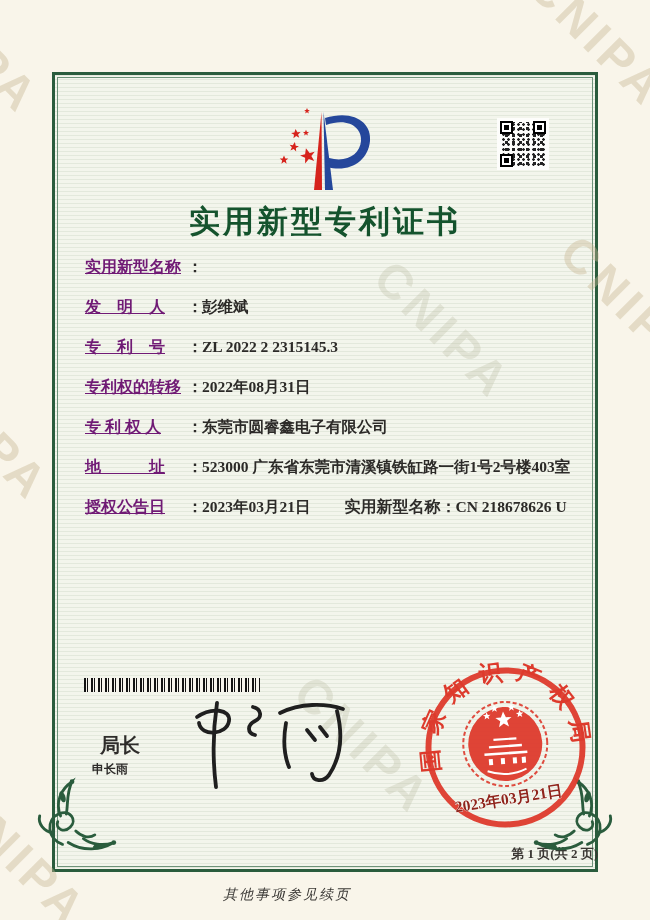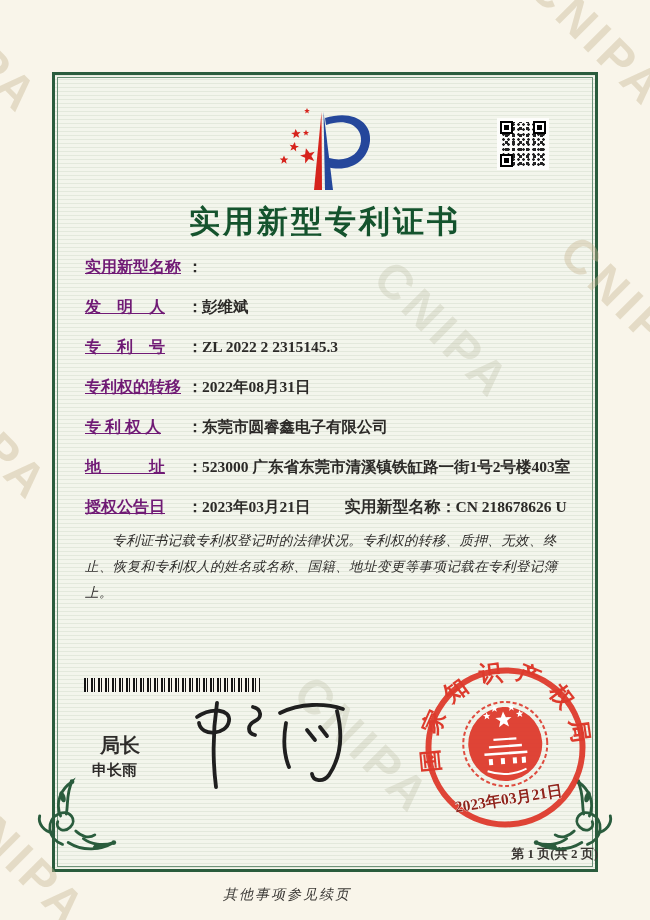--- a/index.html
+++ b/index.html
@@ -44,21 +44,21 @@
   .f-value{font-size:15.5px;white-space:nowrap;color:#2c2a28;}
   .f-label2{margin-left:34px;font-size:16px;white-space:pre;flex:none;}
   
   .paras{position:absolute;z-index:2;left:85px;top:528px;width:480px;
          font-style:italic;font-size:13.5px;line-height:26px;letter-spacing:0.4px;color:#2f2d2b;}
   .paras p{margin:0 0 5px 0;text-indent:2em;}
   
   .barcode{position:absolute;z-index:2;left:84px;top:678px;width:176px;height:14px;
      background:repeating-linear-gradient(90deg,#121212 0 2px,#f6f4ec 2px 3px,#121212 3px 4px,#f6f4ec 4px 7px,#121212 7px 9px,#f6f4ec 9px 10px,#121212 10px 11px,#f6f4ec 11px 14px);}
   .signer-title{position:absolute;z-index:2;left:100px;top:732px;font-size:20px;font-weight:600;}
-  .signer-name{position:absolute;z-index:2;left:92px;top:761px;font-size:15px;font-weight:600;}
+  .signer-name{position:absolute;z-index:2;left:92px;top:761px;font-size:12px;font-weight:600;}
   .signature{position:absolute;z-index:3;left:185px;top:695px;width:170px;height:100px;}
   .seal{position:absolute;z-index:3;left:418px;top:660px;width:175px;height:175px;transform:rotate(-4deg);}
   .page-indicator{position:absolute;z-index:2;left:52px;top:845px;width:546px;text-align:right;
          font-size:13px;font-weight:600;color:#3a3733;}
   .footer-note{position:absolute;z-index:2;left:0;top:886px;width:574px;text-align:center;
          font-style:italic;font-size:14px;letter-spacing:2px;color:#3a3835;}
 </style>
 </head>
 <body>
 
@@ -168,21 +168,20 @@
       <span class="f-label">授权公告日</span>
       <span class="f-colon">：</span>
       <span class="f-value">2023年03月21日</span>
       <span class="f-label2">实用新型名称</span>
       <span class="f-colon">：</span>
       <span class="f-value">CN 218678626 U</span>
     </div>
   </div>
 
   <div class="paras">
-    <p>专利证书记载专利权登记时的法律状况。专利权的转移、质押、无效、终止、恢复和专利权人的姓名或名称、国籍、地址变更等事项记载在专利登记簿上。</p>
   </div>
 
   <div class="barcode"></div>
 
   <div class="signer-title">局长</div>
   <div class="signer-name">申长雨</div>
 
   <svg class="signature" viewBox="0 0 170 100">
     <g fill="none" stroke="#1f1f1f" stroke-width="3.8" stroke-linecap="round">
       <path d="M32,8 C28,35 27,60 31,92"></path>

